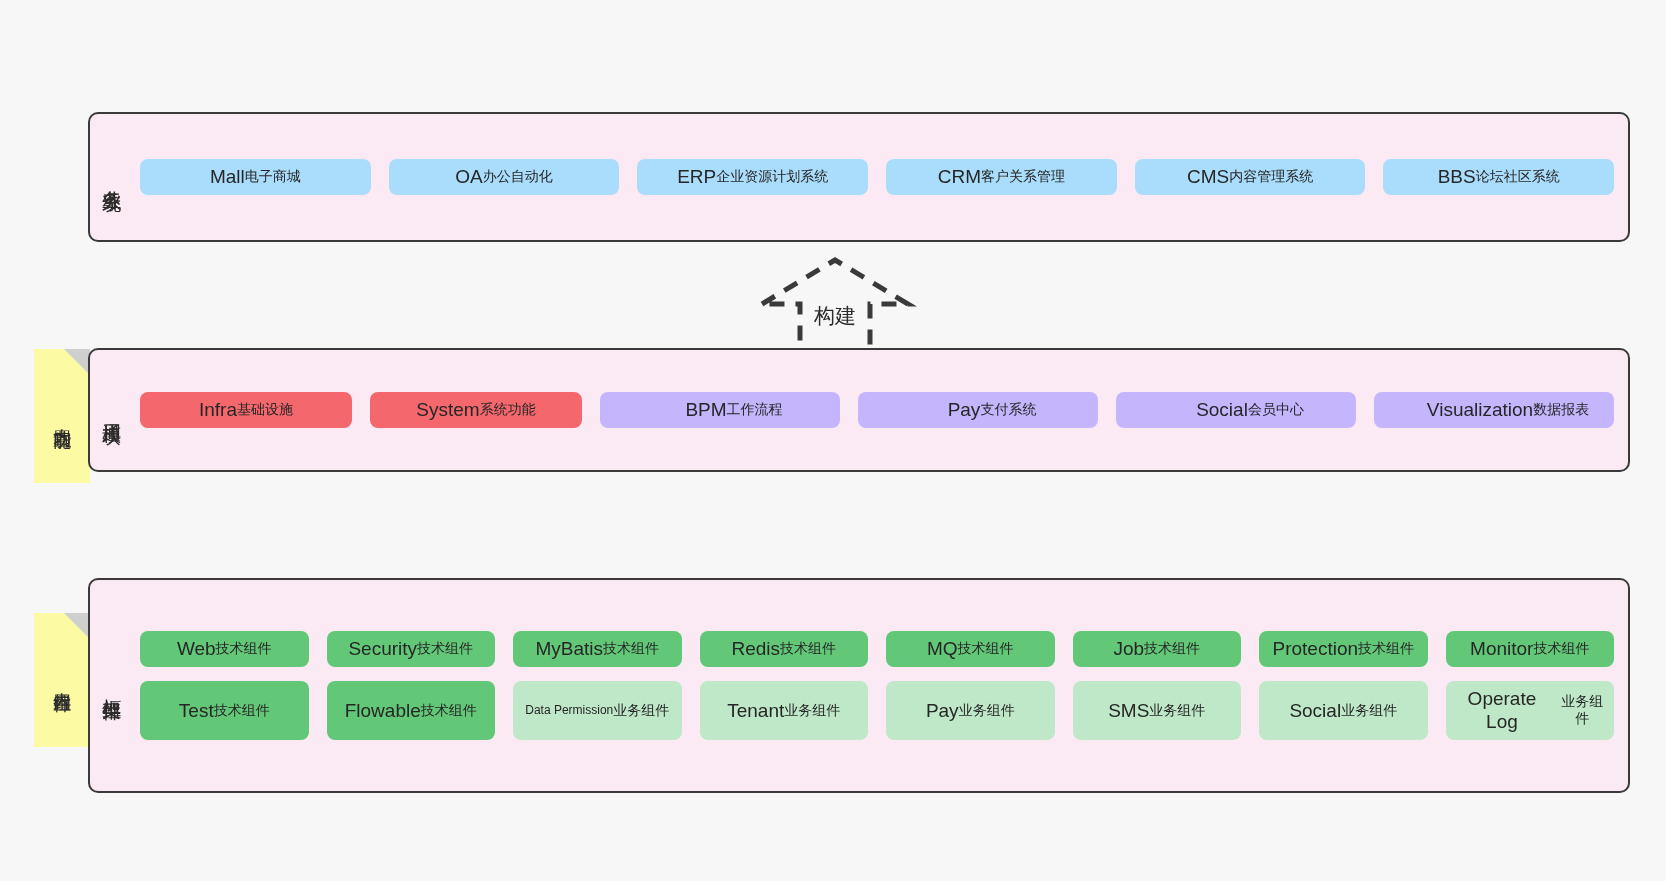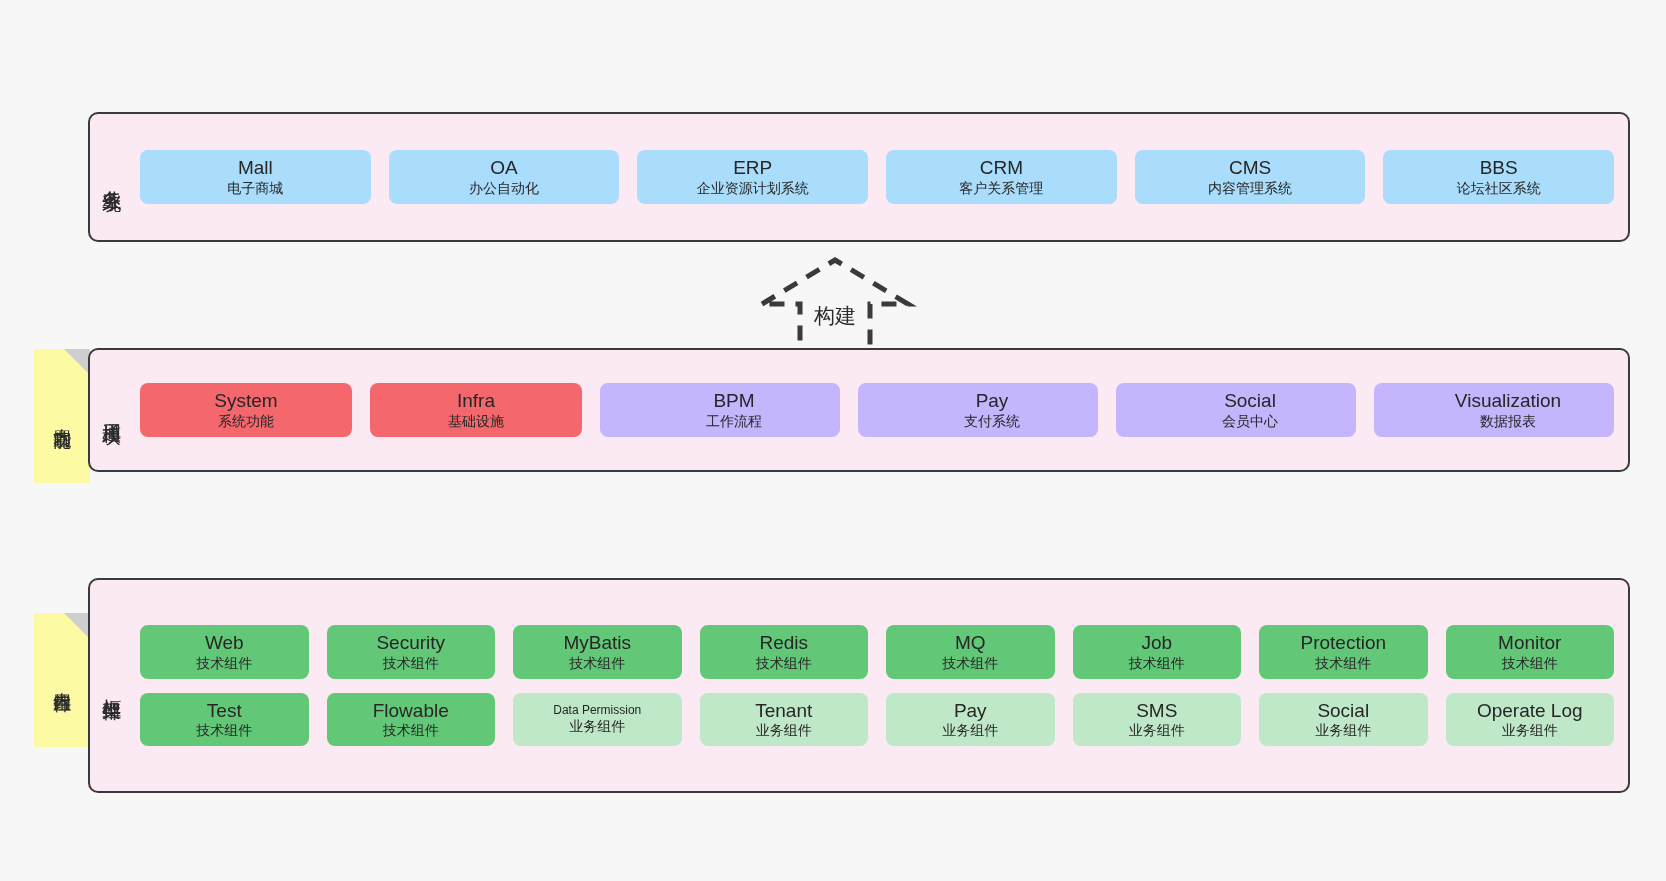--- a/index.html
+++ b/index.html
@@ -54,21 +54,21 @@
     display: flex;
     gap: 18px;
     align-items: stretch;
   }
   .row > .cell { flex: 1 1 0; }
 
   
   .cell {
     border-radius: 8px;
     display: flex;
-    flex-direction: column;
+    flex-direction: row;
     align-items: center;
     justify-content: center;
     text-align: center;
     color: #262626;
     line-height: 1.25;
     padding: 6px 4px;
   }
   .cell .t1 { font-size: 19px; }
   .cell .t2 { font-size: 14px; }
   .cell.three .t1 { font-size: 12px; }
@@ -169,26 +169,26 @@
     <span class="fold"></span>
     <span>内置功能</span>
   </div>
 
   <div class="layer" id="layer-common" style="left:88px; top:348px; width:1542px; height:124px;">
     <div class="layer-title">通用模块</div>
     <div class="layer-body">
       <div class="row">
 
         <div class="cell c-red">
+          <span class="t1">Infra</span>
+          <span class="t2">基础设施</span>
+        </div>
+        <div class="cell c-red">
           <span class="t1">System</span>
           <span class="t2">系统功能</span>
-        </div>
-        <div class="cell c-red">
-          <span class="t1">Infra</span>
-          <span class="t2">基础设施</span>
         </div>
         <div class="cell c-pink">
           <span class="t1">BPM</span>
           <span class="t2">工作流程</span>
         </div>
         <div class="cell c-pink">
           <span class="t1">Pay</span>
           <span class="t2">支付系统</span>
         </div>
         <div class="cell c-pink">

